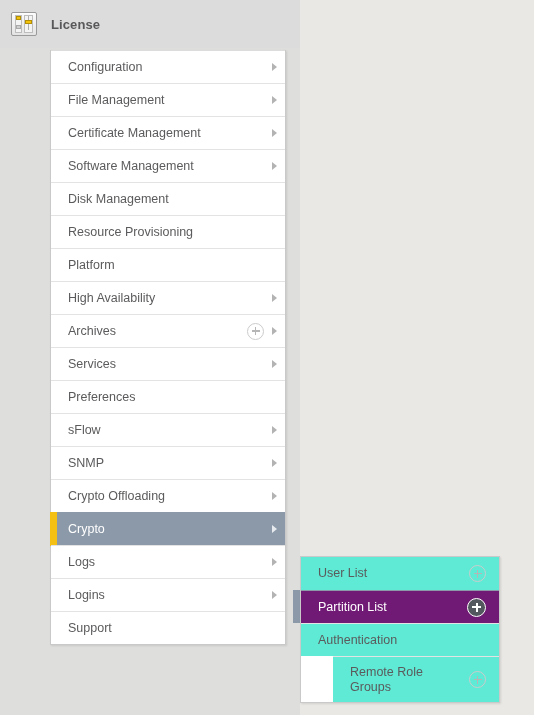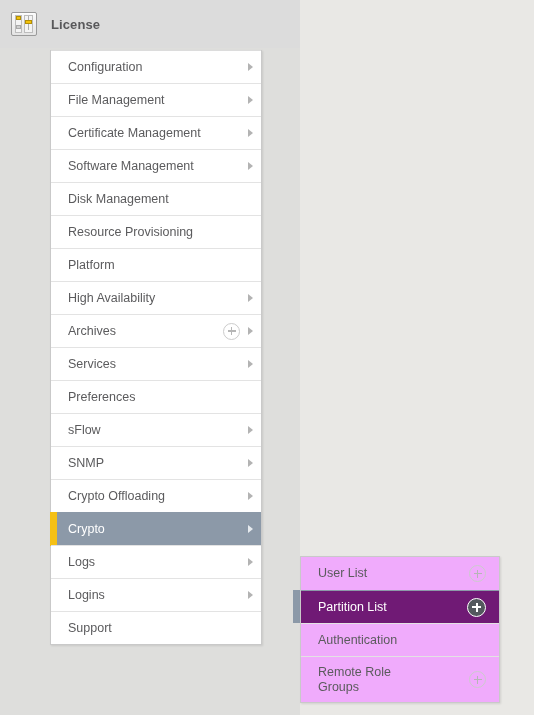--- a/index.html
+++ b/index.html
@@ -78,21 +78,21 @@
     font-weight: bold;
     color: #58585a;
     margin-left: 14px;
     letter-spacing: .1px;
   }
 
   
   #main-menu {
     position: absolute;
     left: 50px; top: 50px;
-    width: 212px;
+    width: 236px;
     background: #bef264;
     border: 1px solid #c9c9c9;
     border-top: none;
     box-sizing: border-box;
     box-shadow: 1px 1px 2px rgba(0,0,0,.10);
   }
   .mi {
     position: relative;
     height: 33px;
     border-top: 1px solid #e3e3e3;
@@ -176,30 +176,30 @@
   }
   .smi {
     position: relative;
     min-height: 33px;
     border-top: 1px solid #e3e3e3;
     display: flex;
     align-items: center;
     box-sizing: border-box;
     padding-left: 17px;
     padding-right: 11px;
-    background: #f0abfc;
+    background: #5eead4;
   }
   #sub-menu .smi:first-child { border-top: none; }
   .smi .label {
     font-size: 12.5px;
     color: #5b5b5d;
     flex: 1 1 auto;
     line-height: 15px;
   }
-  .smi.tall { min-height: 46px; }
+  .smi.tall { min-height: 46px; margin-left: 32px; }
   .smi.selected { background: #701a75; border-top-color:#8c99a8; }
   .smi.selected .label { color: #ffffff; }
 
   
   #sub-strip-yellow {
     position: absolute;
     left: 300px; top: 556px;
     width: 7px; height: 34px;
     background: #f5c014;
   }

